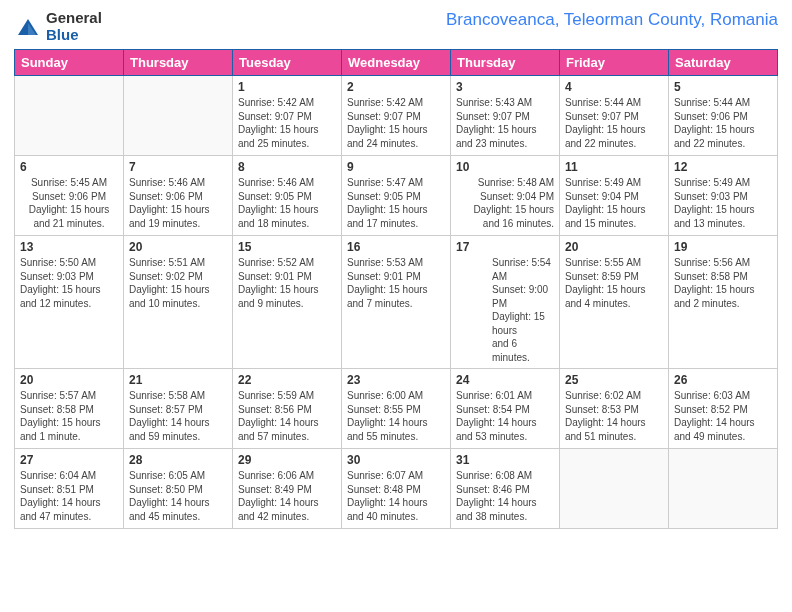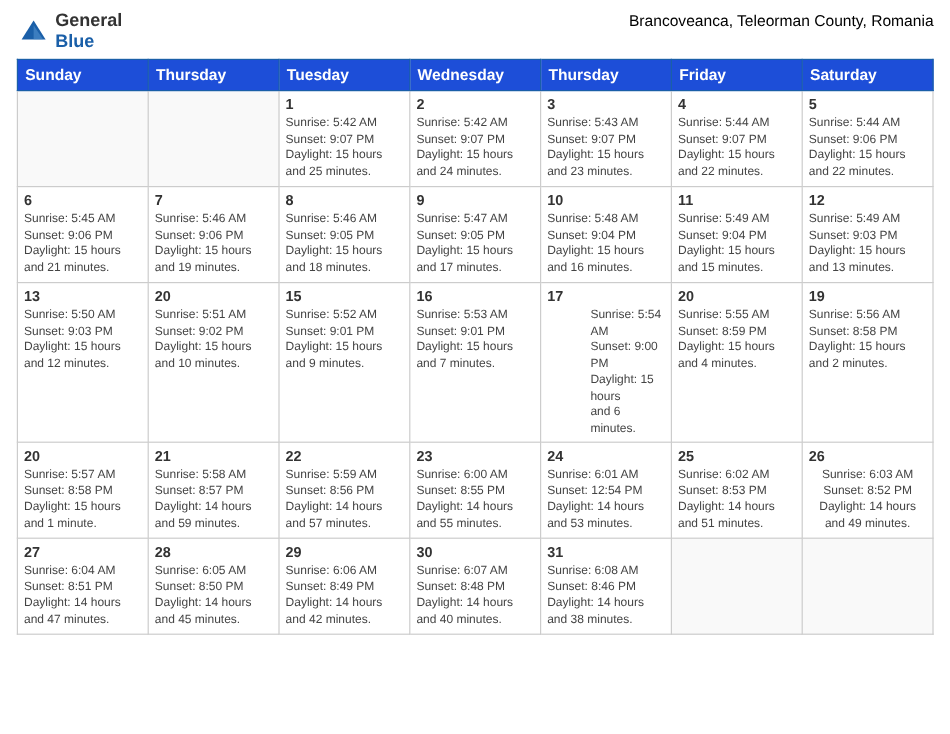--- a/index.html
+++ b/index.html
@@ -15,21 +15,21 @@
       padding: 10px 14px 8px 14px;
     }
     .header {
       display: flex;
       justify-content: space-between;
       align-items: flex-start;
       margin-bottom: 6px;
     }
     .logo {
       display: flex;
-      align-items: center;
+      align-items: flex-end;
       gap: 4px;
     }
     .logo-text {
       display: flex;
       flex-direction: column;
       line-height: 1.1;
     }
     .logo-general {
       font-size: 15px;
       font-weight: bold;
@@ -47,30 +47,30 @@
     .title-block {
       text-align: right;
     }
     .month-title {
       font-size: 36px;
       font-weight: bold;
       color: #333;
       line-height: 1.1;
     }
     .location {
-      font-size: 13px;
-      color: #000000;
+      font-size: 17px;
+      color: #3b82f6;
     }
     .calendar {
       width: 100%;
       border-collapse: collapse;
       table-layout: fixed;
     }
     .calendar th {
-      background: #1d4ed8;
+      background: #ec4899;
       color: #fff;
       text-align: left;
       padding: 5px 6px;
       font-size: 13px;
       font-weight: bold;
       border: 1px solid #1a5fa8;
     }
     .calendar td {
       border: 1px solid #ccc;
       vertical-align: top;
@@ -164,21 +164,21 @@
             <div class="day-number">5</div>
             <div class="day-detail" style="white-space: pre-line;">Sunrise: 5:44 AM
 Sunset: 9:06 PM
 Daylight: 15 hours
 and 22 minutes.</div>
           </td>
         </tr>
         <tr>
           <td>
             <div class="day-number">6</div>
-            <div class="day-detail" style="white-space: pre-line;">Sunrise: 5:45 AM
+            <div class="day-detail" style="white-space: pre-line; text-align: center;">Sunrise: 5:45 AM
 Sunset: 9:06 PM
 Daylight: 15 hours
 and 21 minutes.</div>
           </td>
           <td>
             <div class="day-number">7</div>
             <div class="day-detail" style="white-space: pre-line;">Sunrise: 5:46 AM
 Sunset: 9:06 PM
 Daylight: 15 hours
 and 19 minutes.</div>
@@ -192,21 +192,21 @@
           </td>
           <td>
             <div class="day-number">9</div>
             <div class="day-detail" style="white-space: pre-line;">Sunrise: 5:47 AM
 Sunset: 9:05 PM
 Daylight: 15 hours
 and 17 minutes.</div>
           </td>
           <td>
             <div class="day-number">10</div>
-            <div class="day-detail" style="white-space: pre-line;">Sunrise: 5:48 AM
+            <div class="day-detail" style="white-space: pre-line; text-align: right;">Sunrise: 5:48 AM
 Sunset: 9:04 PM
 Daylight: 15 hours
 and 16 minutes.</div>
           </td>
           <td>
             <div class="day-number">11</div>
             <div class="day-detail" style="white-space: pre-line;">Sunrise: 5:49 AM
 Sunset: 9:04 PM
 Daylight: 15 hours
 and 15 minutes.</div>
@@ -295,34 +295,34 @@
           <td>
             <div class="day-number">23</div>
             <div class="day-detail" style="white-space: pre-line;">Sunrise: 6:00 AM
 Sunset: 8:55 PM
 Daylight: 14 hours
 and 55 minutes.</div>
           </td>
           <td>
             <div class="day-number">24</div>
             <div class="day-detail" style="white-space: pre-line;">Sunrise: 6:01 AM
-Sunset: 12:54 PM
+Sunset: 8:54 PM
 Daylight: 14 hours
 and 53 minutes.</div>
           </td>
           <td>
             <div class="day-number">25</div>
             <div class="day-detail" style="white-space: pre-line;">Sunrise: 6:02 AM
 Sunset: 8:53 PM
 Daylight: 14 hours
 and 51 minutes.</div>
           </td>
           <td>
             <div class="day-number">26</div>
-            <div class="day-detail" style="white-space: pre-line; text-align: center;">Sunrise: 6:03 AM
+            <div class="day-detail" style="white-space: pre-line;">Sunrise: 6:03 AM
 Sunset: 8:52 PM
 Daylight: 14 hours
 and 49 minutes.</div>
           </td>
         </tr>
         <tr>
           <td>
             <div class="day-number">27</div>
             <div class="day-detail" style="white-space: pre-line;">Sunrise: 6:04 AM
 Sunset: 8:51 PM

